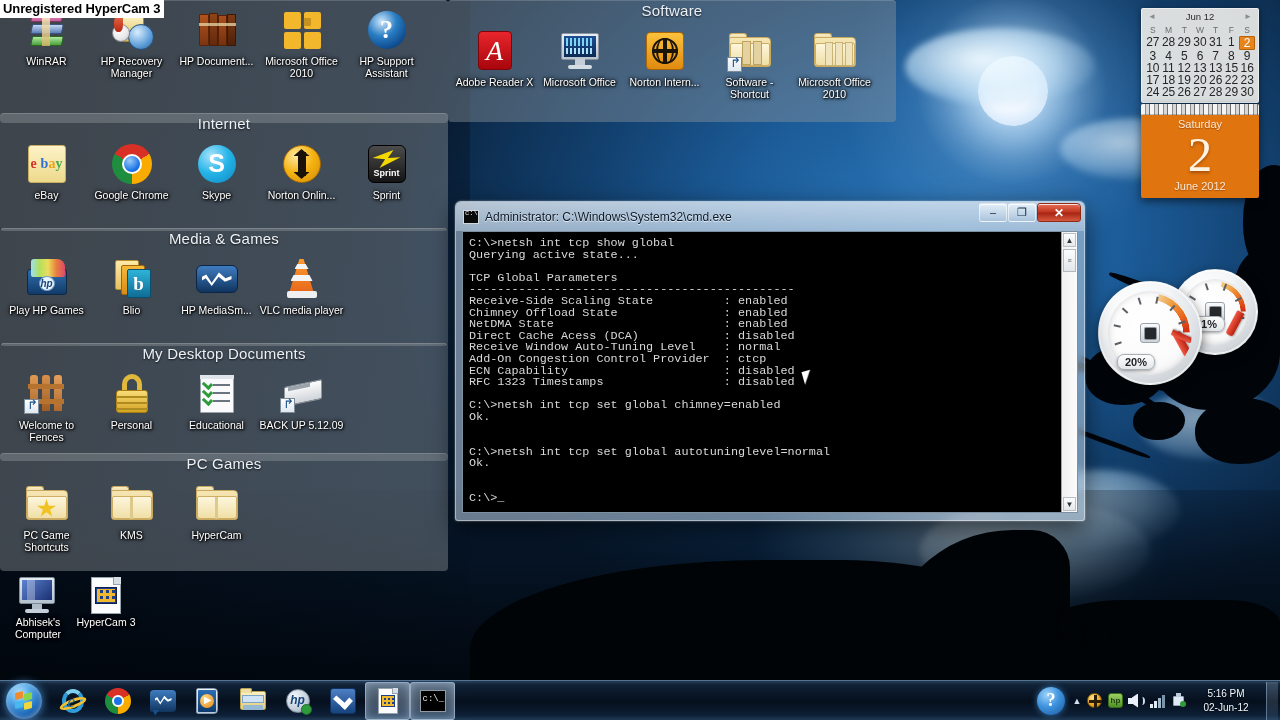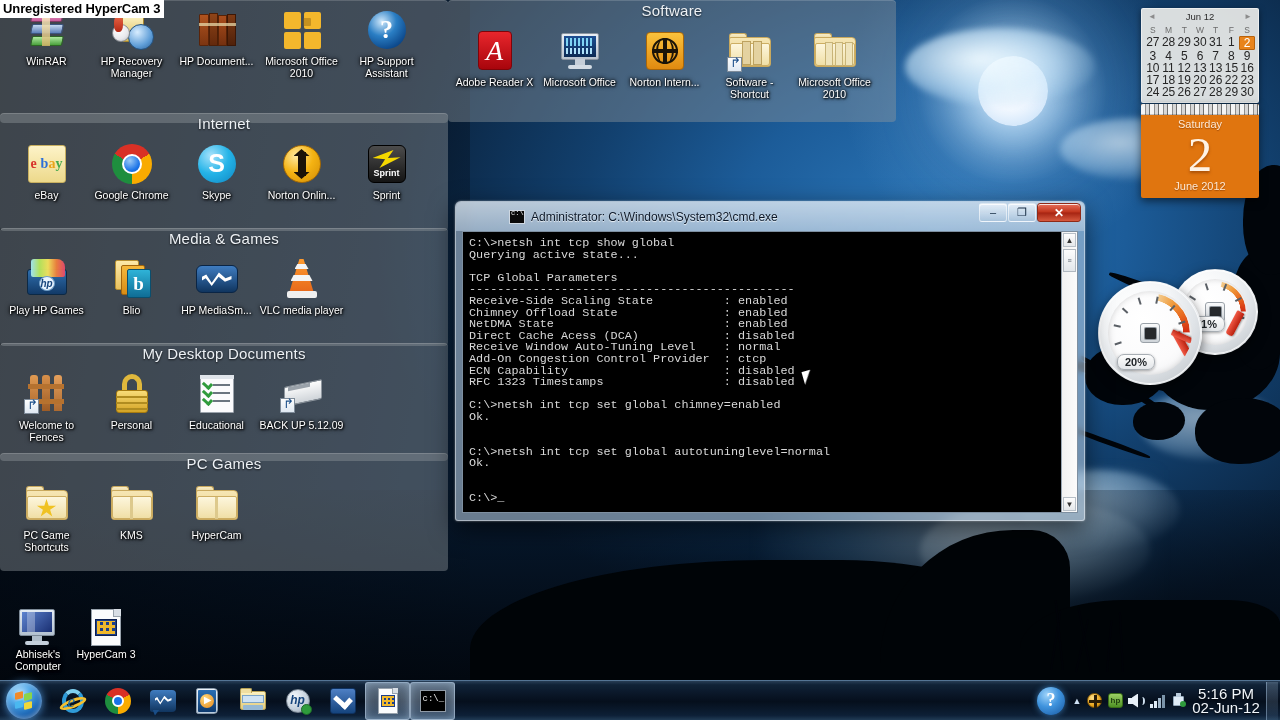--- a/index.html
+++ b/index.html
@@ -132,21 +132,21 @@
     border-radius: 6px 6px 3px 3px;
     background: rgba(188,208,226,0.55);
     border: 1px solid rgba(255,255,255,0.45);
     box-shadow: 0 0 2px rgba(255,255,255,0.5), 0 8px 26px rgba(0,0,0,0.6);
     backdrop-filter: blur(3px);
   }
   #cmd-titlebar {
     height: 29px; position: relative;
     background: linear-gradient(rgba(232,240,248,0.62), rgba(186,206,226,0.55));
     border-radius: 5px 5px 0 0;
-    display: flex; align-items: center; padding-left: 46px;
+    display: flex; align-items: center;
   }
   .cmd-titleicon {
     width: 16px; height: 14px; margin-left: 7px; margin-right: 6px;
     background: #0a0a0a; border: 1px solid #cfd8e2;
     position: relative; flex: none;
   }
   .cmd-titleicon:after {
     content: "c:\\"; position: absolute; left: 1px; top: -2px;
     color: #e8e8e8; font-size: 7px; font-family: "Liberation Mono", monospace;
   }
@@ -358,21 +358,21 @@
   }
   .tb-art { width: 28px; height: 28px; position: relative; }
   #tray {
     margin-left: auto; display: flex; align-items: center; height: 38px;
     padding-right: 2px;
   }
   .tray-icon {
     width: 21px; height: 38px; display: flex; align-items: center; justify-content: center;
   }
   #tray-clock {
-    width: 74px; text-align: center; color: #f2f7fc; font-size: 15px;
+    width: 74px; text-align: center; color: #f2f7fc; font-size: 10px;
     line-height: 14px; text-shadow: 0 1px 2px rgba(0,0,0,0.9);
     font-family: "Liberation Sans", sans-serif;
   }
   #action-center-icon {
     width: 38px; height: 38px; display: flex; align-items: center; justify-content: center;
   }
   .qmark {
     width: 28px; height: 28px; border-radius: 50%;
     background: radial-gradient(circle at 36% 28%, #9fd4fb 0%, #3f93dd 45%, #17579f 100%);
     color: #fff; font-size: 18px; font-weight: bold;
@@ -701,21 +701,21 @@
           <div class="folder-front"></div>
         <div class="sq" style="left:14px;top:15px;width:8px;height:24px;background:#efe4bc;border:1px solid #c8b478;"></div>
         <div class="sq" style="left:24px;top:15px;width:8px;height:24px;background:#efe4bc;border:1px solid #c8b478;"></div>
         <div class="sq" style="left:34px;top:15px;width:8px;height:24px;background:#efe4bc;border:1px solid #c8b478;"></div>
       </div>
       <div class="icon-label">Microsoft Office 2010</div>
     </div>
   </div>
 </div>
 
-<div class="desk-icons" style="left:4px;top:605px;">
+<div class="desk-icons" style="left:4px;top:573px;">
   <div class="icon-cell" style="width:68px;">
     <div class="icon-art" style="width:42px;height:40px;">
       <div class="sq" style="left:2px;top:2px;width:36px;height:27px;background:linear-gradient(#e4ebf3,#b4c2d0);border:1px solid #7d8a97;border-radius:2px;"></div>
       <div class="sq" style="left:5px;top:5px;width:30px;height:20px;background:linear-gradient(135deg,#5d83cf,#1a2f72);"></div>
       <div class="sq" style="left:10px;top:5px;width:8px;height:20px;background:rgba(255,255,255,0.3);"></div>
       <div class="sq" style="left:15px;top:29px;width:10px;height:5px;background:#b0bdc9;"></div>
       <div class="sq" style="left:8px;top:34px;width:24px;height:4px;background:#c4cfdb;border-radius:2px;"></div>
     </div>
     <div class="icon-label" style="width:68px;">Abhisek's Computer</div>
   </div>

